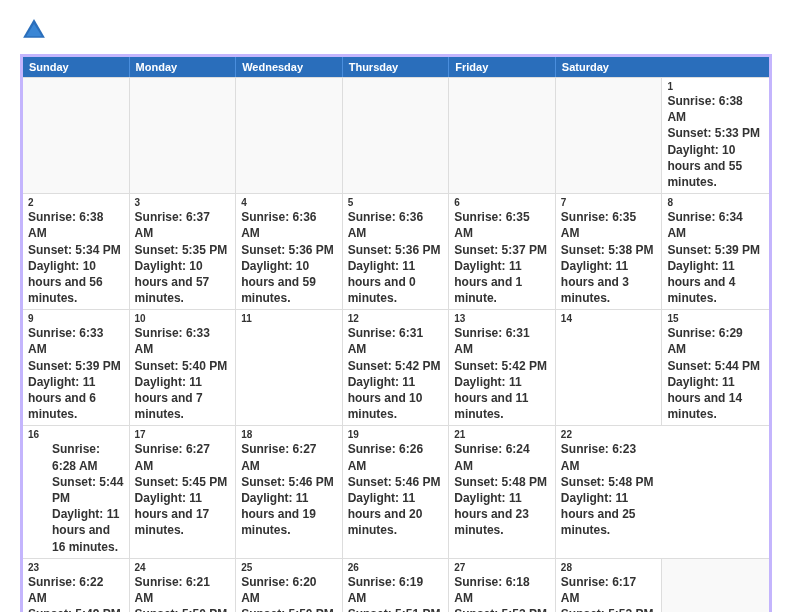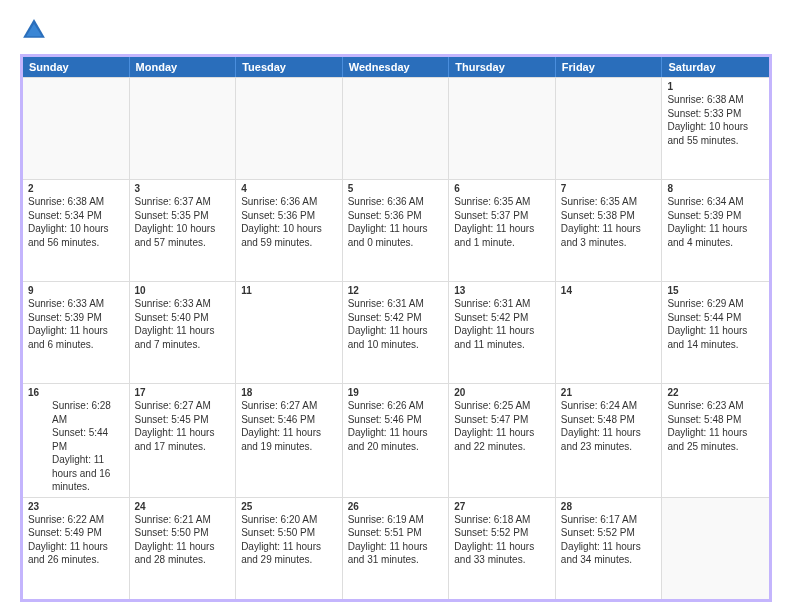--- a/index.html
+++ b/index.html
@@ -99,23 +99,24 @@
     .cal-cell:last-child { border-right: none; }
     .cal-cell.empty { background: #f9f9f9; }
     .day-num {
       font-size: 10px;
       font-weight: bold;
       color: #333;
       display: block;
       margin-bottom: 1px;
     }
     .cell-text {
-      font-size: 10px;
+      font-size: 12px;
       color: #333;
       line-height: 1.35;
+      font-weight: bold;
     }
   </style>
 </head>
 <body>
 
 <div class="page">
   <div class="header">
     <div class="logo">
       <svg class="logo-icon" viewBox="0 0 36 36">
         <polygon points="18,4 32,28 4,28" fill="#2a6ebb"></polygon>
@@ -129,21 +130,20 @@
     <div class="title-block">
       <div class="main-title"></div>
       <div class="subtitle"></div>
     </div>
   </div>
 
   <div class="calendar">
     <div class="cal-header-row">
     <div class="cal-header-cell">Sunday</div>
         <div class="cal-header-cell">Monday</div>
-        <div class="cal-header-cell">Tuesday</div>
         <div class="cal-header-cell">Wednesday</div>
         <div class="cal-header-cell">Thursday</div>
         <div class="cal-header-cell">Friday</div>
         <div class="cal-header-cell">Saturday</div>
       </div>
     <div class="cal-body">
     <div class="cal-row">
           <div class="cal-cell empty"></div>
           <div class="cal-cell empty"></div>
           <div class="cal-cell empty"></div>
@@ -258,26 +258,20 @@
 Sunset: 5:46 PM
 Daylight: 11 hours and 19 minutes.</div>
           </div>
           <div class="cal-cell">
             <span class="day-num">19</span>
             <div class="cell-text" style="white-space: pre-line;">Sunrise: 6:26 AM
 Sunset: 5:46 PM
 Daylight: 11 hours and 20 minutes.</div>
           </div>
           <div class="cal-cell">
-            <span class="day-num">20</span>
-            <div class="cell-text" style="white-space: pre-line;">Sunrise: 6:25 AM
-Sunset: 5:47 PM
-Daylight: 11 hours and 22 minutes.</div>
-          </div>
-          <div class="cal-cell">
             <span class="day-num">21</span>
             <div class="cell-text" style="white-space: pre-line;">Sunrise: 6:24 AM
 Sunset: 5:48 PM
 Daylight: 11 hours and 23 minutes.</div>
           </div>
           <div class="cal-cell">
             <span class="day-num">22</span>
             <div class="cell-text" style="white-space: pre-line;">Sunrise: 6:23 AM
 Sunset: 5:48 PM
 Daylight: 11 hours and 25 minutes.</div>

